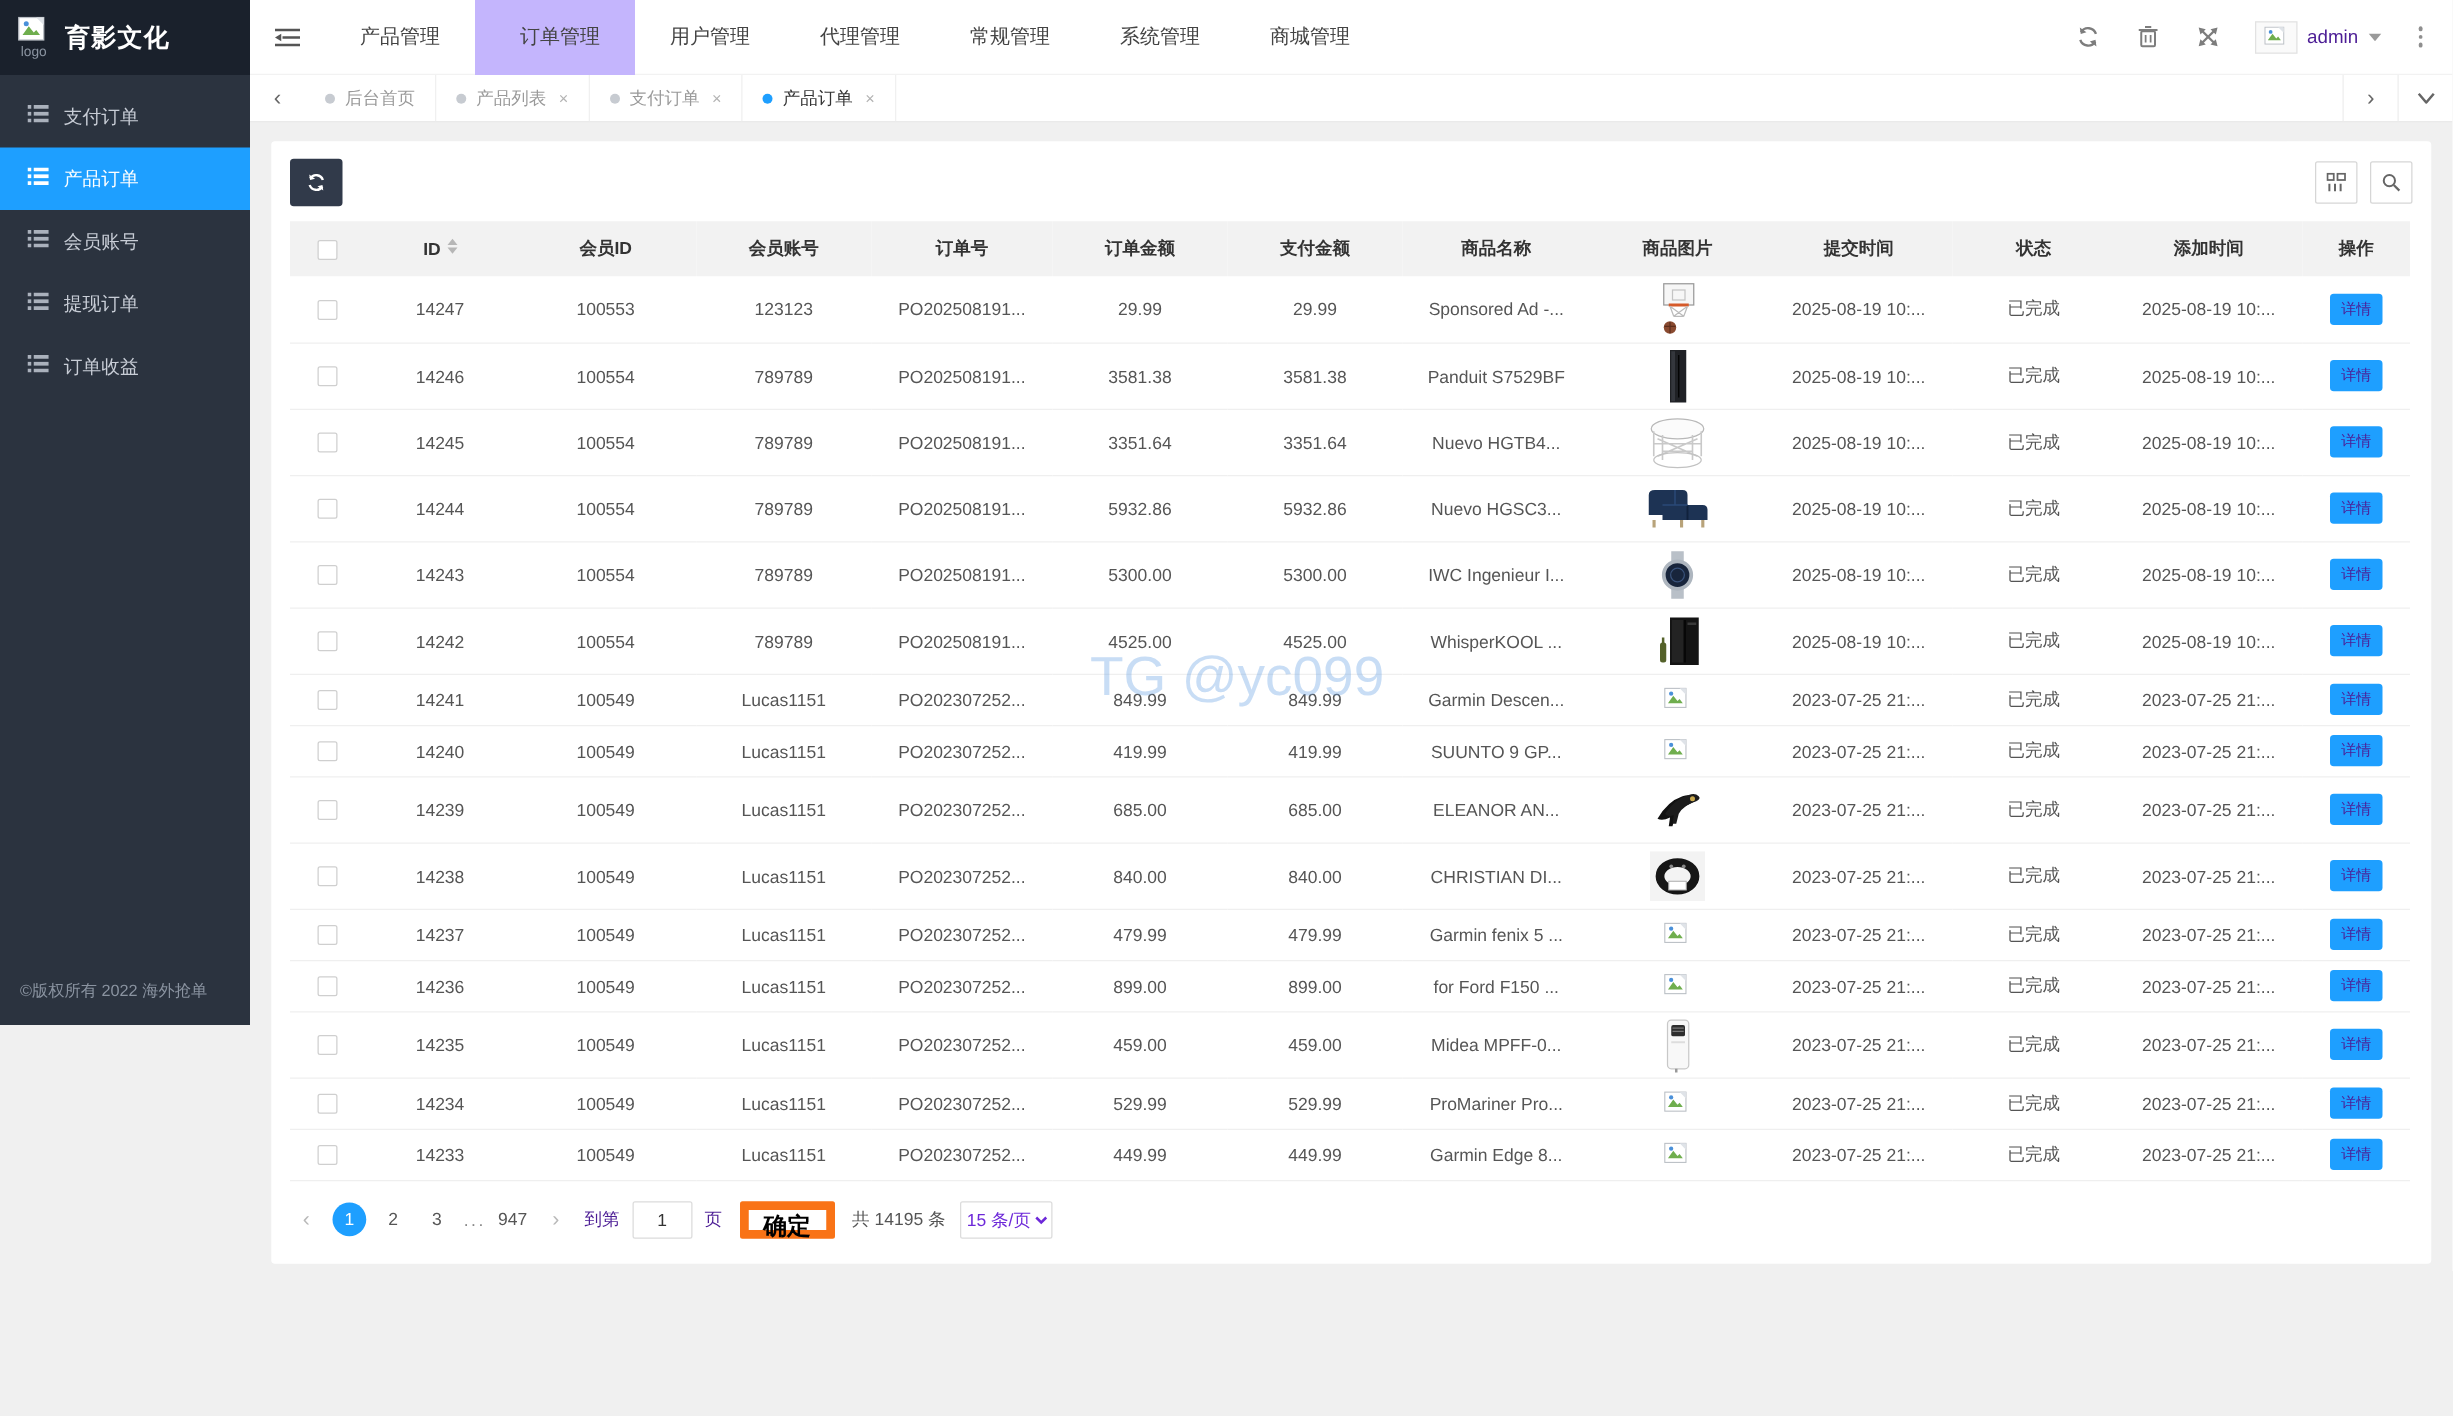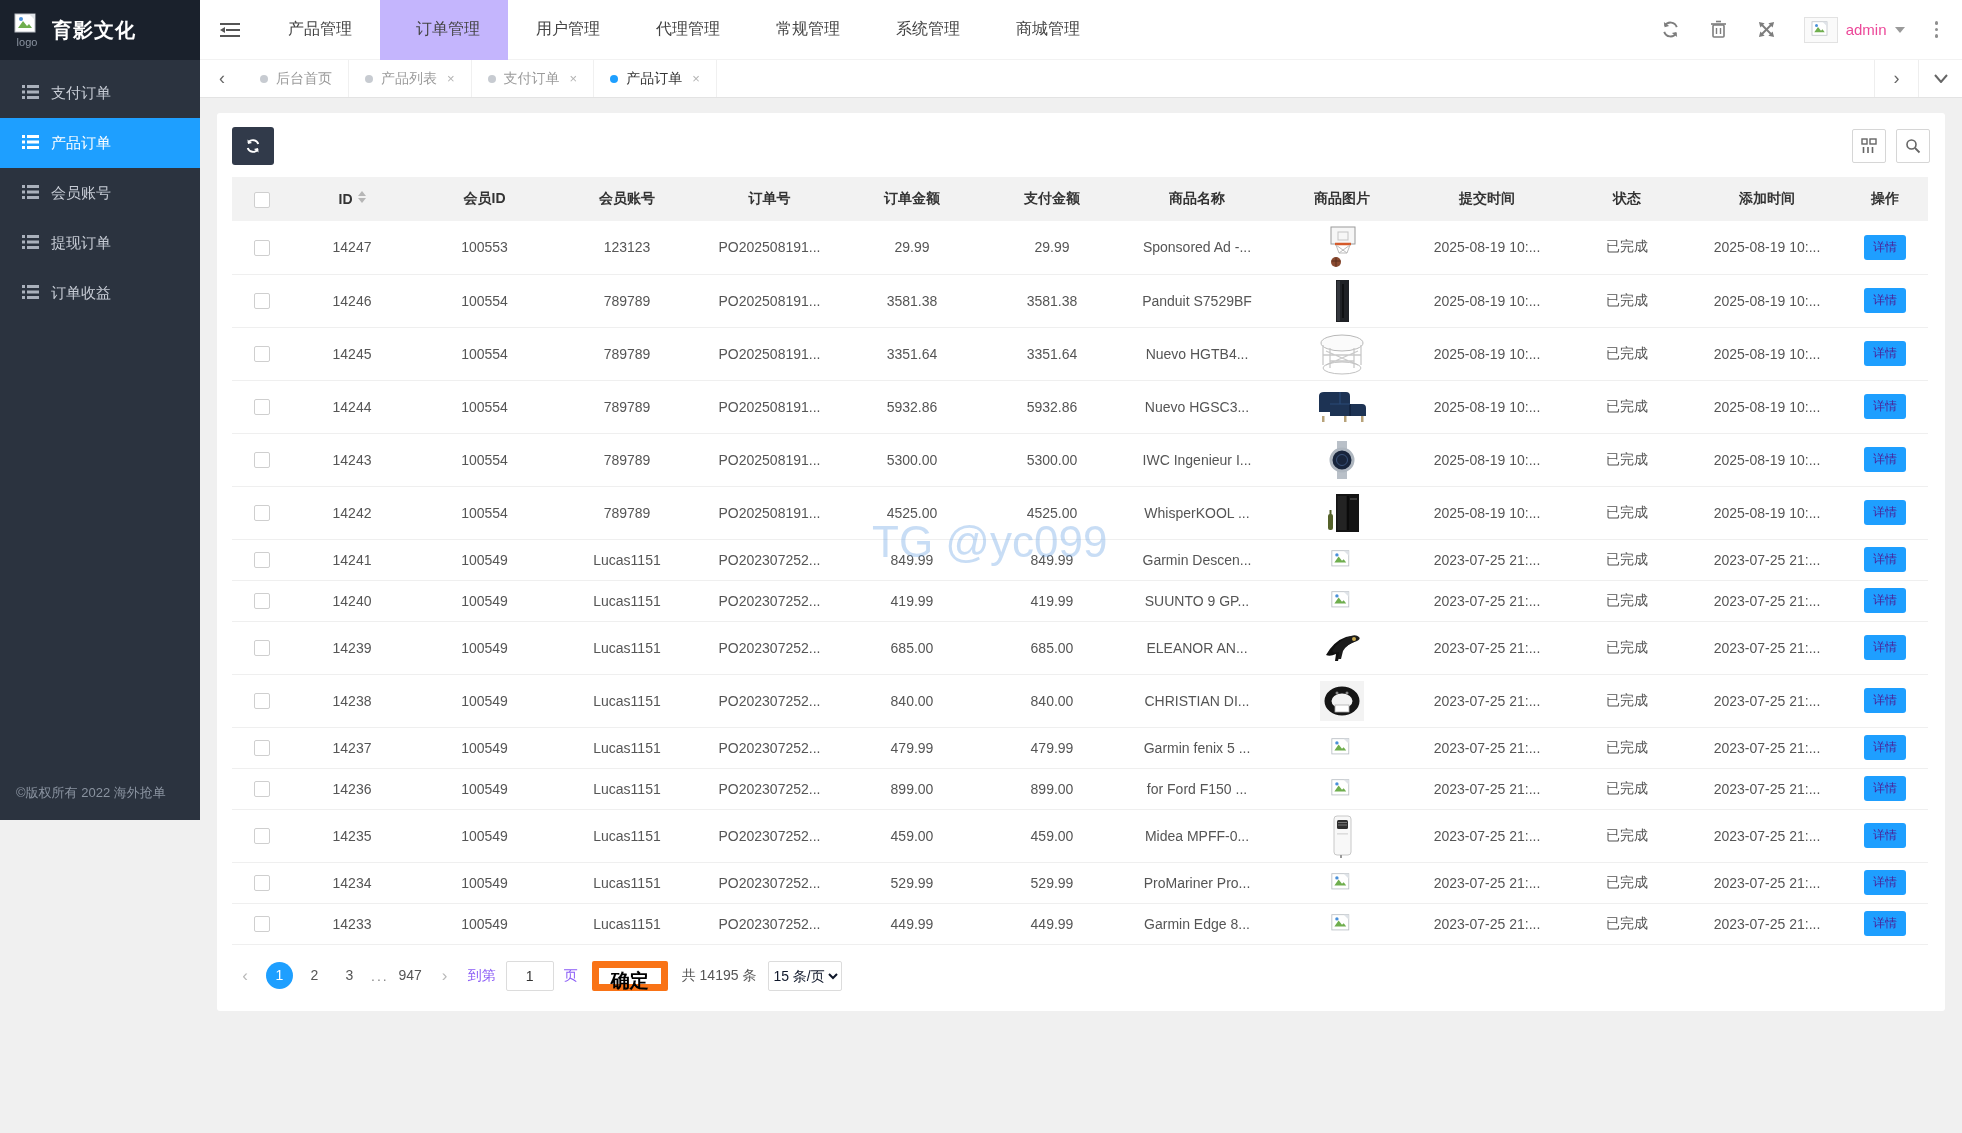--- a/index.html
+++ b/index.html
@@ -23,21 +23,21 @@
   
   .navbar { height:60px; background:#fff; display:flex; align-items:center; border-bottom:1px solid #f2f2f2; }
   .collapse-btn { width:60px; height:60px; display:flex; align-items:center; justify-content:center; cursor:pointer; }
   .top-menu { display:flex; height:60px; }
   .top-item { padding:0 28px; display:flex; align-items:center; font-size:16px; color:#444; cursor:pointer; }
   .top-item.active { background:#c4b5fd;padding-left:36px; }
   .nav-right { margin-left:auto; display:flex; align-items:center; gap:26px; padding-right:20px; }
   .nav-icon { width:22px; height:22px; display:flex; align-items:center; justify-content:center; cursor:pointer; }
   .user-chip { display:flex; align-items:center; gap:8px; cursor:pointer; }
   .avatar-box { width:34px; height:26px; border:1px solid #e2e2e2; background:#fafafa; display:flex; align-items:center; justify-content:center; overflow:hidden; }
-  .user-name { font-size:15px; color:#ec4899; }
+  .user-name { font-size:15px; color:#4c1d95; }
   .caret-down { width:0; height:0; border-left:5px solid transparent; border-right:5px solid transparent; border-top:6px solid #9a9a9a; }
   .vdots { display:flex; flex-direction:column; gap:3px; cursor:pointer; padding:0 4px; }
   .vdots i { width:3.5px; height:3.5px; border-radius:50%; background:#8f8f8f; }
 
   
   .tabbar { height:38px; background:#fff; border-bottom:1px solid #e3e3e3; display:flex; align-items:stretch; }
   .tab-arrow { width:44px; display:flex; align-items:center; justify-content:center; color:#666; font-size:18px; cursor:pointer; }
   .tab-arrow.right-side { border-left:1px solid #eee; }
   .tabs { display:flex; }
   .tab { display:flex; align-items:center; gap:8px; padding:0 16px; border-right:1px solid #f0f0f0; font-size:14px; color:#9a9a9a; cursor:pointer; }
@@ -70,25 +70,25 @@
   .detail-btn { background:#1E9FFF; color:#4c1d95; border:none; border-radius:3px; font-size:12px; padding:4px 9px; cursor:pointer; }
   .pimg { display:inline-flex; align-items:center; justify-content:center; vertical-align:middle; }
   .watermark { position:absolute; left:640px; top:340px; font-size:44px; color:rgba(110,165,230,.38); white-space:nowrap; pointer-events:none; z-index:3; }
 
   
   .pagination { display:flex; align-items:center; gap:8px; margin-top:16px; font-size:14px; color:#666; }
   .pg-arrow { width:26px; text-align:center; color:#b9b9b9; font-size:17px; cursor:pointer; }
   .pg-num { min-width:27px; height:27px; line-height:27px; text-align:center; border-radius:50%; color:#555; cursor:pointer; }
   .pg-num.active { background:#1E9FFF; color:#fff; }
   .pg-ellipsis { color:#888; letter-spacing:2px; }
-  .pg-label { color:#8b5cf6; margin:0 2px;text-align:center; }
+  .pg-label { color:#4c1d95; margin:0 2px;text-align:center; }
   .pg-input { width:48px; height:30px; border:1px solid #dcdcdc; border-radius:2px; text-align:center; font-size:14px; color:#333; }
   .pg-confirm { height:30px; padding:0 12px; background:#fff; border:7px solid #f97316; border-radius:2px; font-size:19px; font-weight:bold; cursor:pointer; margin-left:4px; }
   .pg-total { color:#555; margin-left:6px; }
-  .pg-select { height:30px; border:1px solid #dcdcdc; border-radius:2px; font-size:14px; color:#0f172a; background:#fff; margin-left:4px; }
+  .pg-select { height:30px; border:1px solid #dcdcdc; border-radius:2px; font-size:14px; color:#6d28d9; background:#fff; margin-left:4px; }
 </style>
 </head>
 <body>
 
 <div class="app">
 
   <aside class="sidebar">
     <div class="logo-block">
       <span class="logo-broken">
         <svg width="26" height="24" viewBox="0 0 26 24">

